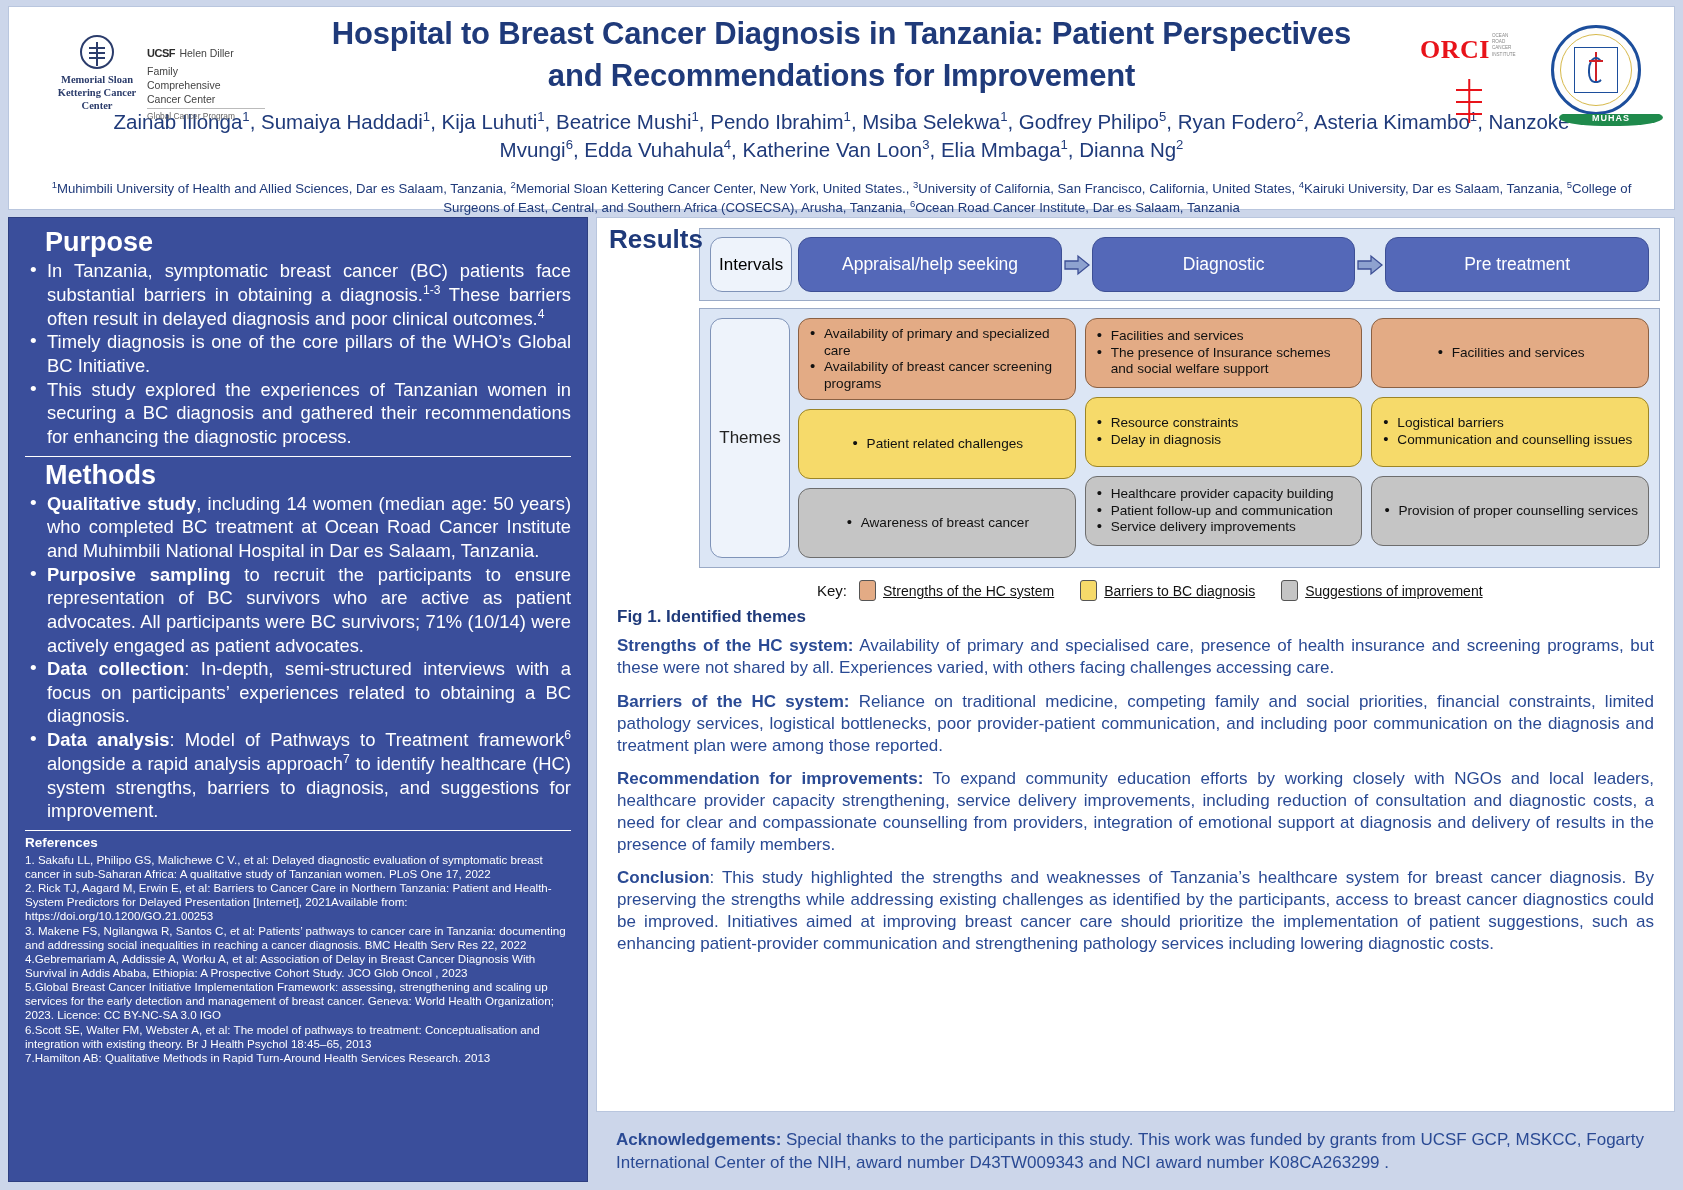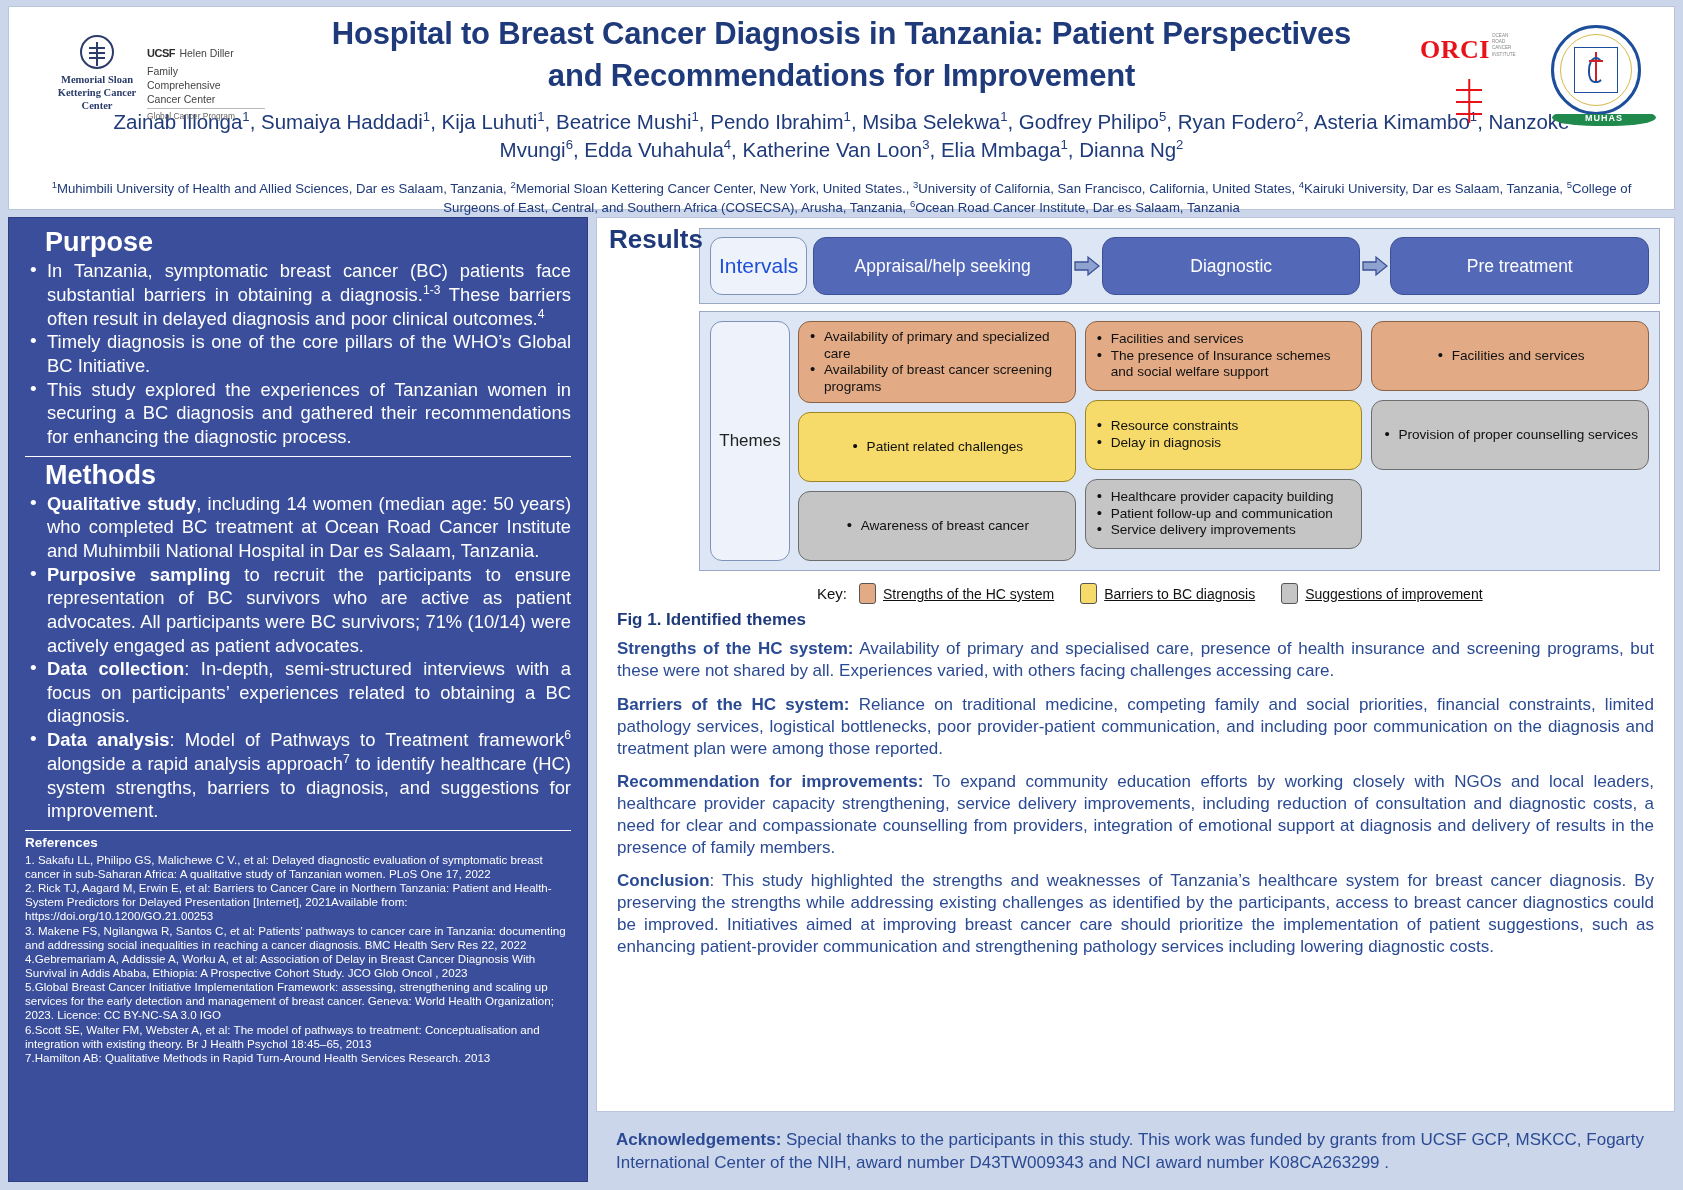--- a/index.html
+++ b/index.html
@@ -100,21 +100,21 @@
   .muhas-inner::after {
     content: ""; position: absolute; left: 50%; top: 12px; transform: translateX(-50%);
     width: 14px; height: 2px; background: #cf2027;
   }
   .muhas-snake {
     position: absolute; left: 50%; top: 9px; transform: translateX(-50%);
     width: 16px; height: 26px; border: 2px solid #1c4e9c;
     border-radius: 50% 50% 40% 40%; border-right-color: transparent;
   }
   .muhas-ribbon {
-    position: absolute; left: 8px; bottom: 6px; width: 112px; height: 30px;
+    position: absolute; left: 15px; bottom: 6px; width: 112px; height: 30px;
   }
   .muhas-band {
     position: absolute; left: 4px; top: 8px; width: 104px; height: 17px;
     background: #1f8a4c; border-radius: 50%/60%;
     clip-path: polygon(0 30%, 100% 30%, 100% 100%, 0 100%);
   }
   .muhas-label {
     position: absolute; left: 0; top: 12px; width: 112px; text-align: center;
     font-size: 9px; font-weight: bold; color: #fff; letter-spacing: 1px;
   }
@@ -167,21 +167,21 @@
 
   
   .fig { margin-left: 88px; margin-top: 2px; }
   .fig-band {
     background: #dce6f5; border: 1px solid #9aaac6;
     padding: 8px 10px; display: flex; align-items: stretch; gap: 6px;
   }
   .pill-label {
     background: #eef3fb; border: 1px solid #7f93b8; border-radius: 12px;
     min-width: 80px; display: flex; align-items: center; justify-content: center;
-    font-size: 21px; color: #1d4ed8; padding: 16px 8px;
+    font-size: 17px; color: #000000; padding: 16px 8px;
   }
   .interval-box {
     background: #5468b8; border: 1px solid #3d4f95; border-radius: 13px;
     color: #ffffff; font-size: 17.5px;
     flex: 1; display: flex; align-items: center; justify-content: center;
     padding: 16px 6px; text-align: center;
   }
   .arrow-r {
     width: 30px; display: flex; align-items: center; justify-content: center;
   }
@@ -399,20 +399,26 @@
                       <li>Healthcare provider capacity building</li>
                       <li>Patient follow-up and communication</li>
                       <li>Service delivery improvements</li>
                     </ul>
                   </div>
                 </div>
                 <div class="theme-col">
                   <div class="theme-box strength">
                     <div class="single">Facilities and services</div>
                   </div>
+                  <div class="theme-box barrier">
+                    <ul>
+                      <li>Logistical barriers</li>
+                      <li>Communication and counselling issues</li>
+                    </ul>
+                  </div>
                   <div class="theme-box sugg">
                     <div class="single">Provision of proper counselling services</div>
                   </div>
                 </div>
               </div>
           </div>
 
           <div class="key-row">
             <span class="key-label">Key:</span>
             <span id="key-items" style="display:flex;align-items:center;">

